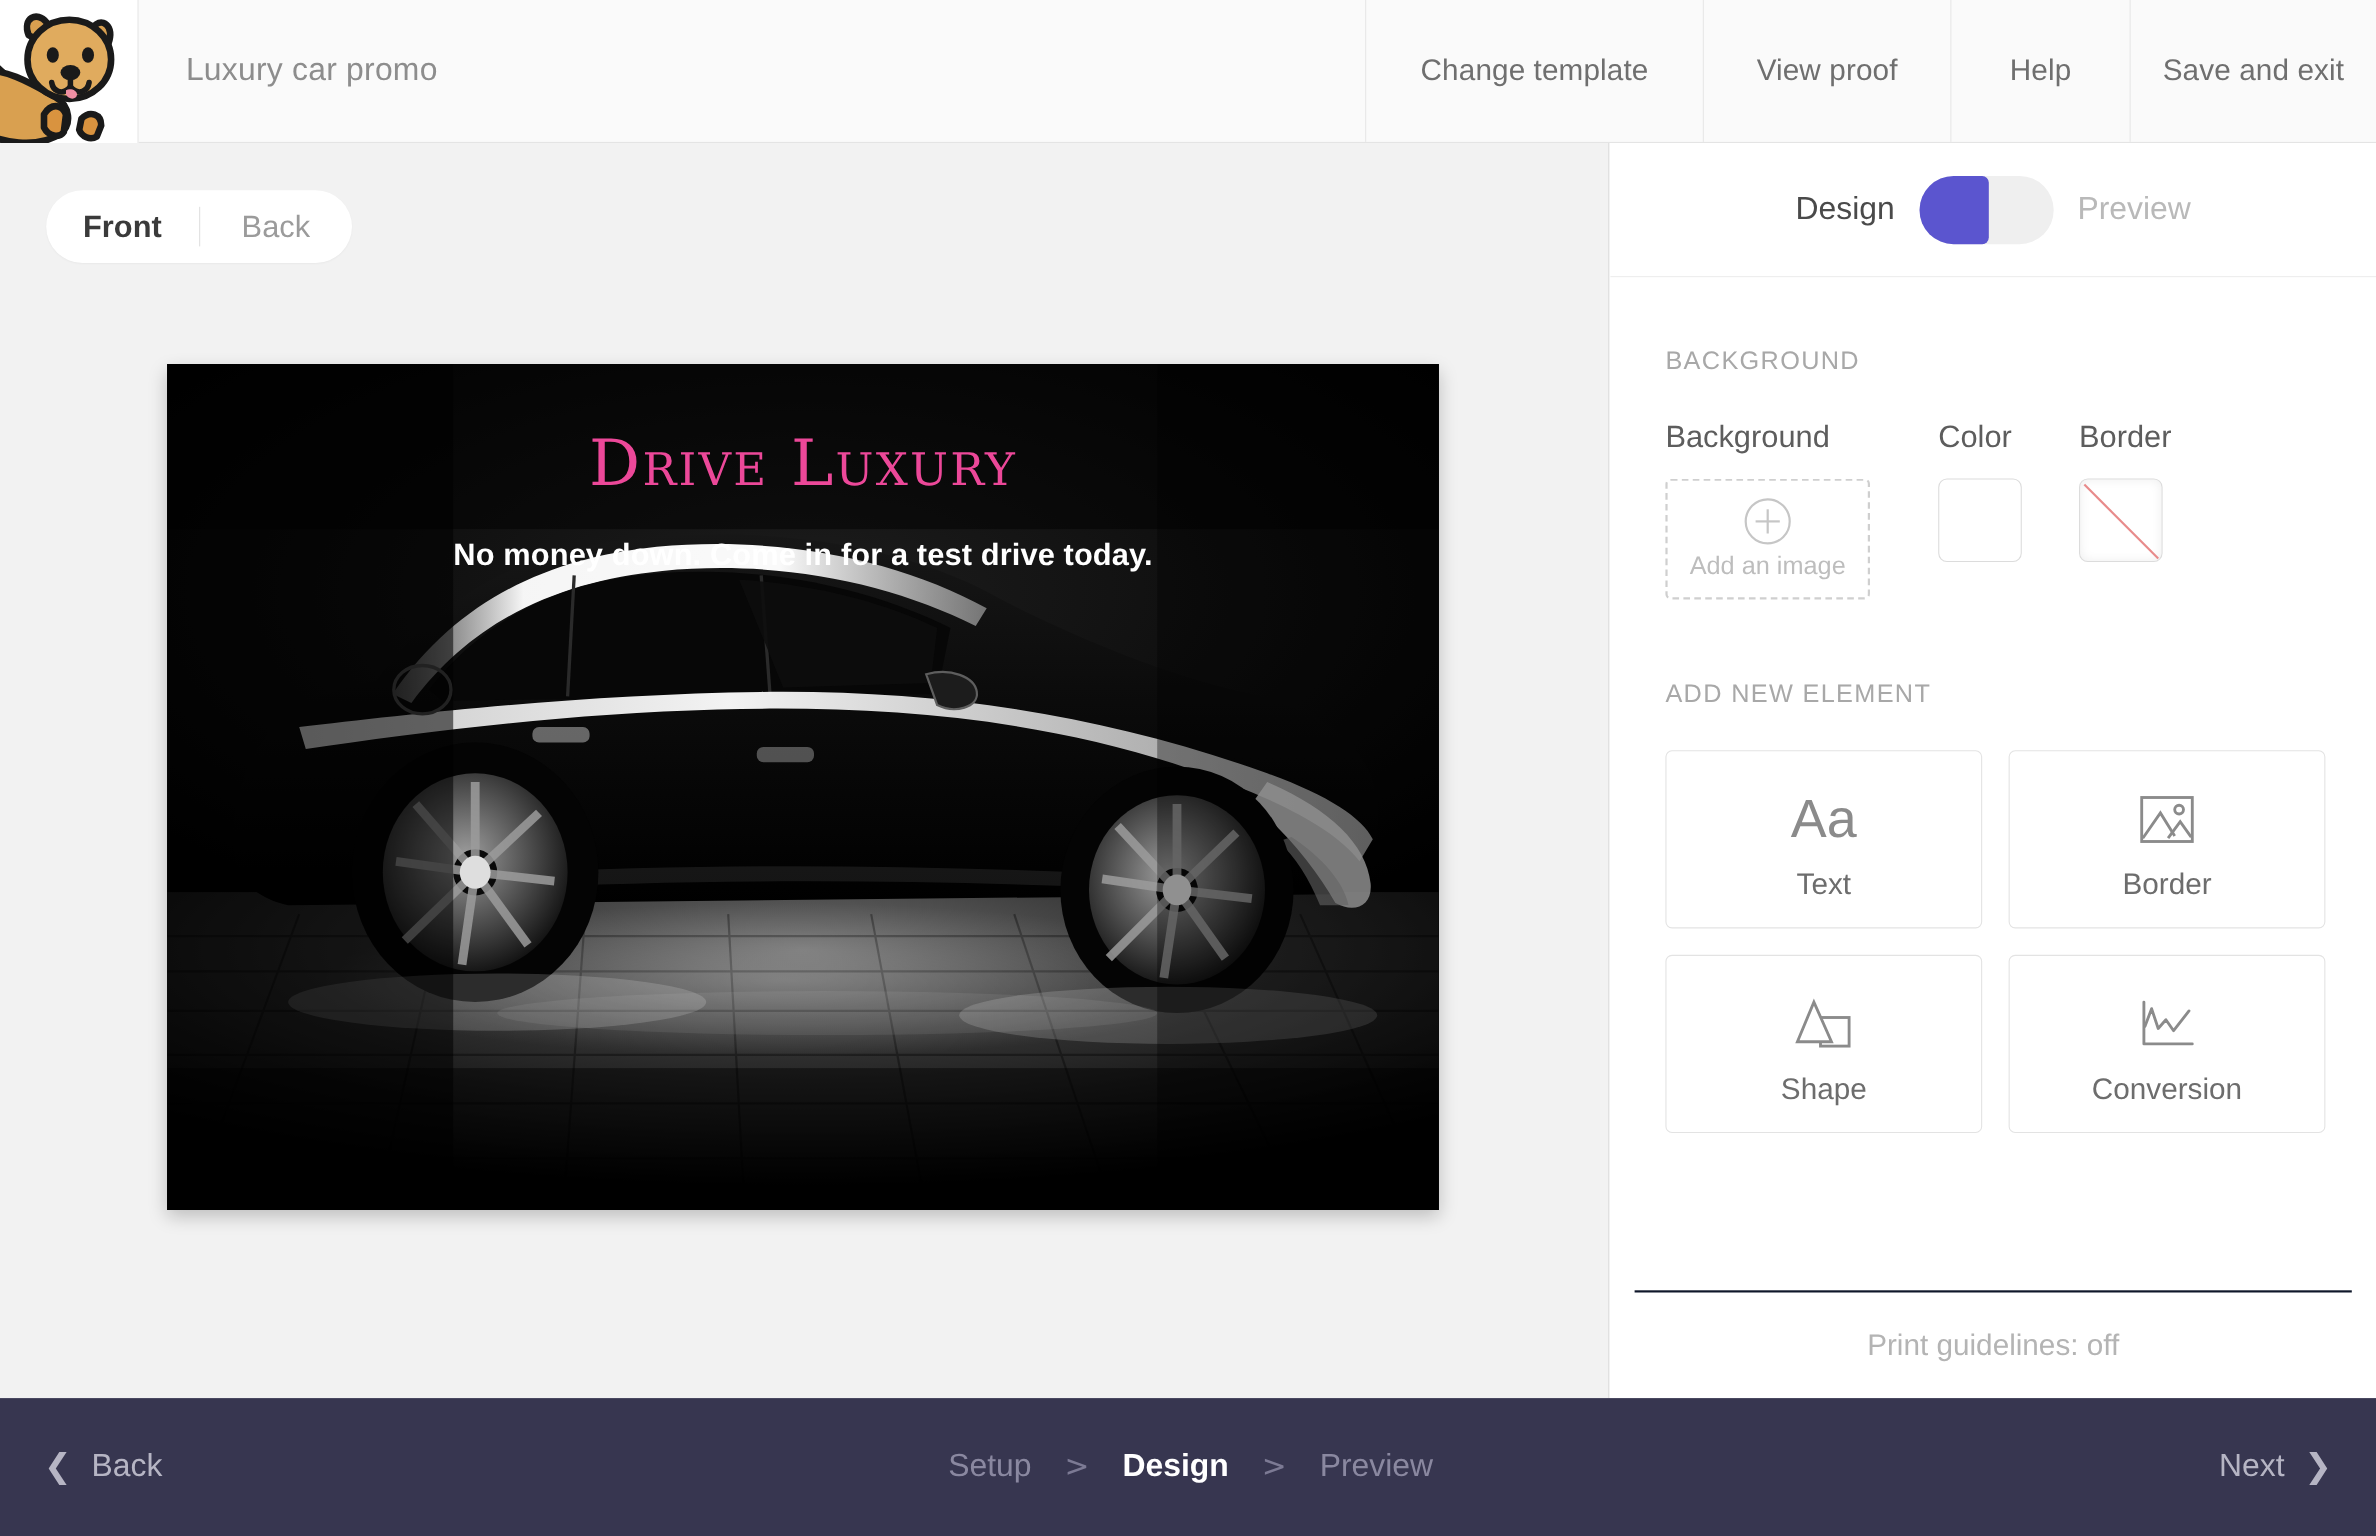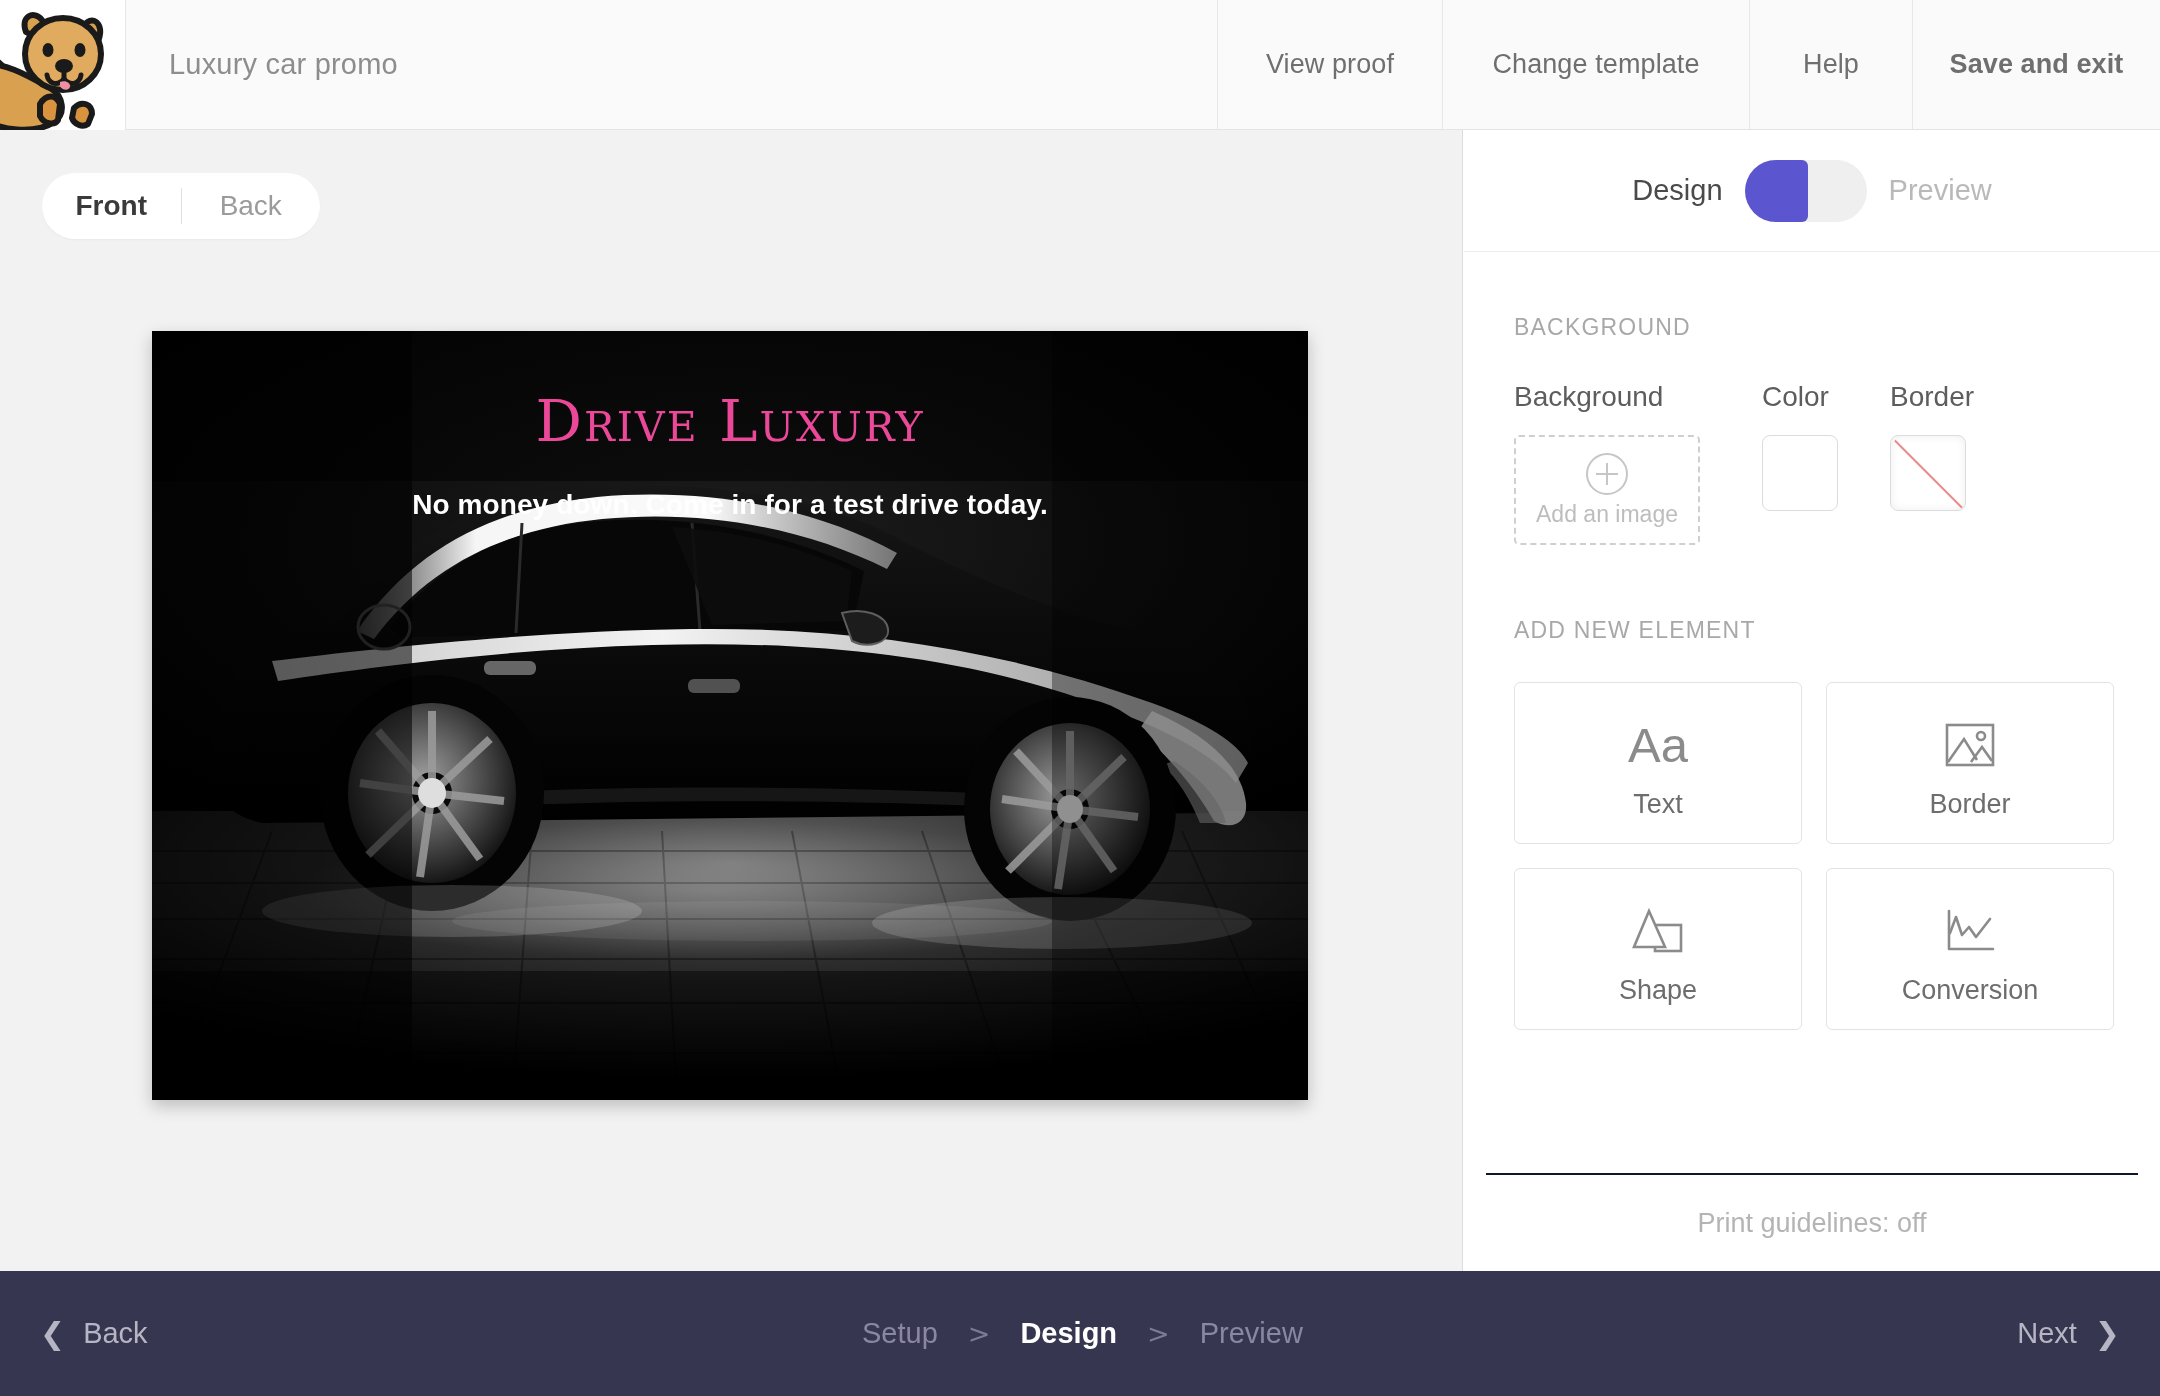--- a/index.html
+++ b/index.html
@@ -67,21 +67,21 @@
     border-left: 1px solid #e7e7e7;
     font-size: 27px;
     color: #6f6f6f;
     letter-spacing: 0.1px;
     cursor: pointer;
     box-sizing: border-box;
   }
   .topnav-item.w1 { width: 307px; }
   .topnav-item.w2 { width: 225px; }
   .topnav-item.w3 { width: 163px; }
-  .topnav-item.w4 { width: 248px; font-weight: bold; }
+  .topnav-item.w4 { width: 224px; }
 
   
   .canvas-area {
     position: absolute;
     left: 0; top: 130px;
     width: 1463px;
     height: 1141px;
     background: #f2f2f2;
     border-right: 1px solid #dcdcdc;
     box-sizing: border-box;
@@ -413,22 +413,22 @@
         <ellipse cx="88" cy="54" rx="5.5" ry="7" fill="#1a1a1a"></ellipse>
         <ellipse cx="72" cy="70" rx="9" ry="7" fill="#1a1a1a"></ellipse>
         <path d="M72 77 L 72 83" stroke="#1a1a1a" stroke-width="5" stroke-linecap="round"></path>
         <path d="M72 83 C 64 92, 56 86, 55 79" stroke="#1a1a1a" stroke-width="5" fill="none" stroke-linecap="round"></path>
         <path d="M72 83 C 80 92, 88 86, 89 79" stroke="#1a1a1a" stroke-width="5" fill="none" stroke-linecap="round"></path>
         <path d="M68 86 C 72 84, 78 86, 78 90 C 78 95, 70 95, 68 90 Z" fill="#ef8fa3"></path>
       </svg>
     </div>
     <div class="doc-title">Luxury car promo</div>
     <div class="topnav">
+      <div class="topnav-item w1">Change template</div>
       <div class="topnav-item w2">View proof</div>
-      <div class="topnav-item w1">Change template</div>
       <div class="topnav-item w3">Help</div>
       <div class="topnav-item w4">Save and exit</div>
     </div>
   </div>
 
   <div class="canvas-area"></div>
 
   <div class="side-toggle">
     <div class="st-item active">Front</div>
     <div class="st-divider"></div>

